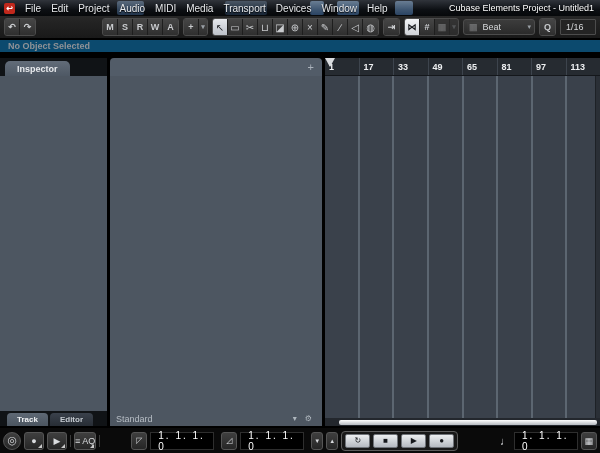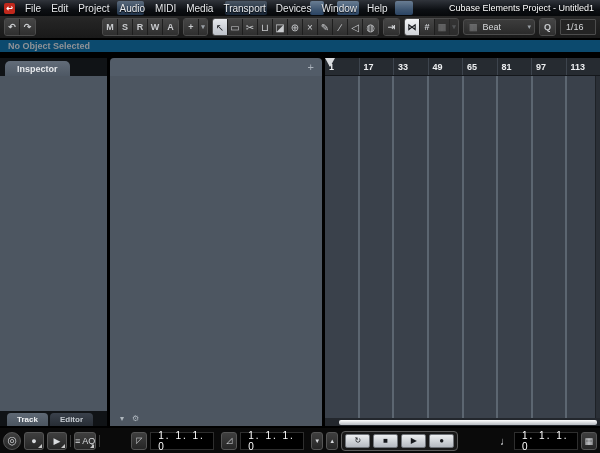--- a/index.html
+++ b/index.html
@@ -215,20 +215,21 @@
         <div class="btab off">Editor</div>
       </div>
     </div>
 
     <div class="col midcol">
       <div class="midheader">
         <span class="plus">+</span>
       </div>
       <div class="panelbody"></div>
       <div class="midfooter">
+        <span class="std">Standard</span>
         <span class="ic">▾</span>
         <span class="ic">⚙</span>
       </div>
     </div>
 
     <div class="col rightcol">
       <div class="ruler">
         <div class="rcell"><span>1</span></div>
         <div class="rcell"><span>17</span></div>
         <div class="rcell"><span>33</span></div>

